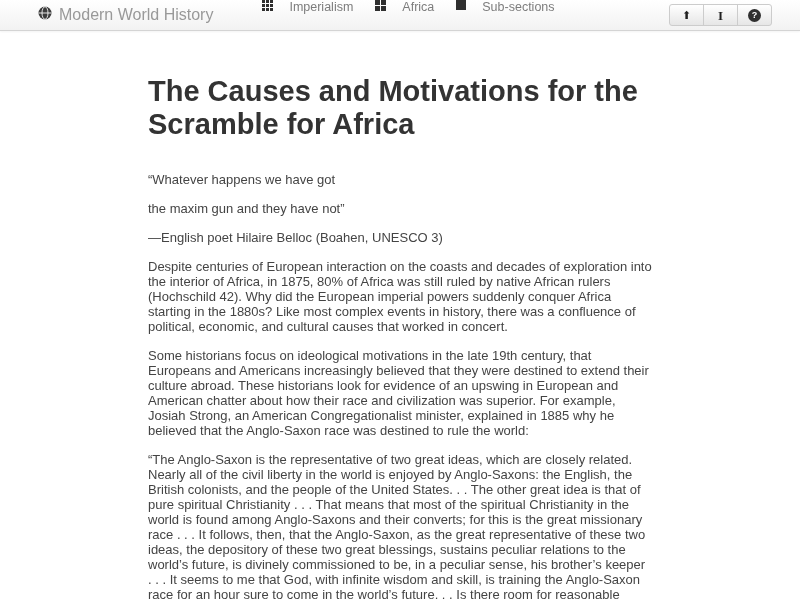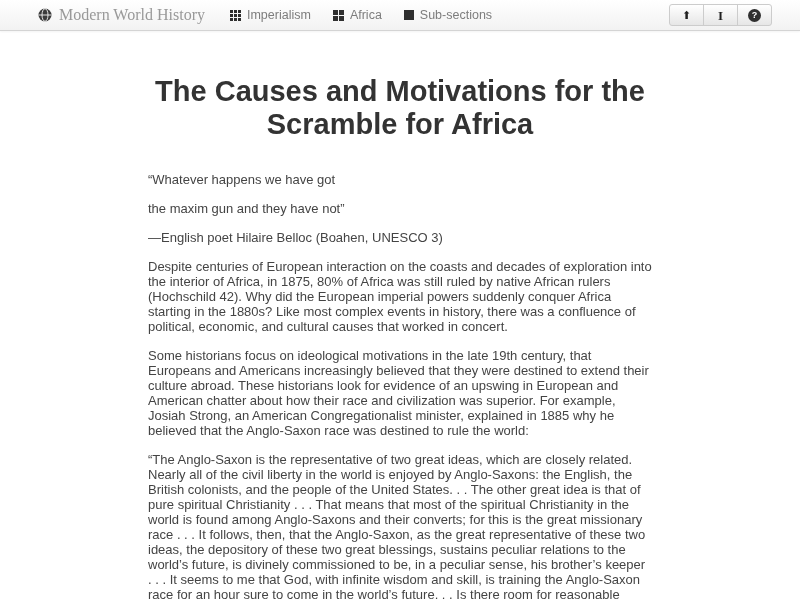--- a/index.html
+++ b/index.html
@@ -18,34 +18,32 @@
     height: 31px;
     background: linear-gradient(#ffffff, #f2f2f2);
     border-bottom: 1px solid #d4d4d4;
     box-shadow: 0 1px 2px rgba(0,0,0,0.05);
     display: flex;
     align-items: center;
     padding: 0 28px 0 38px;
   }
   .brand {
     display: flex;
-    align-items: center;
     gap: 7px;
     color: #999999;
     font-size: 16px;
     text-decoration: none;
-    margin-right: 14px;
+    margin-right: 38px;
     white-space: nowrap;
     cursor: pointer;
-    font-family: Liberation Serif, serif;
   }
   .nav-link {
     display: flex;
-    align-items: center;
-    gap: 6px;
+    align-items: flex-start;
+    gap: 16px;
     height: 31px;
     padding: 0 11px;
     color: #7d7d7d;
     font-size: 12.5px;
     text-decoration: none;
     white-space: nowrap;
     cursor: pointer;
   }
   .nav-icon svg { display: block; }
 
@@ -82,21 +80,21 @@
   
   .content {
     width: 504px;
     margin: 0 auto;
   }
   .page-title {
     font-size: 29px;
     line-height: 33px;
     font-weight: bold;
     color: #333333;
-    text-align: center;
+    text-align: left;
     margin: 44px 0 31px 0;
   }
   .content p {
     font-size: 13px;
     line-height: 15px;
     color: #444444;
     margin: 14px 0 8px 0;
   }
 </style>
 </head>

